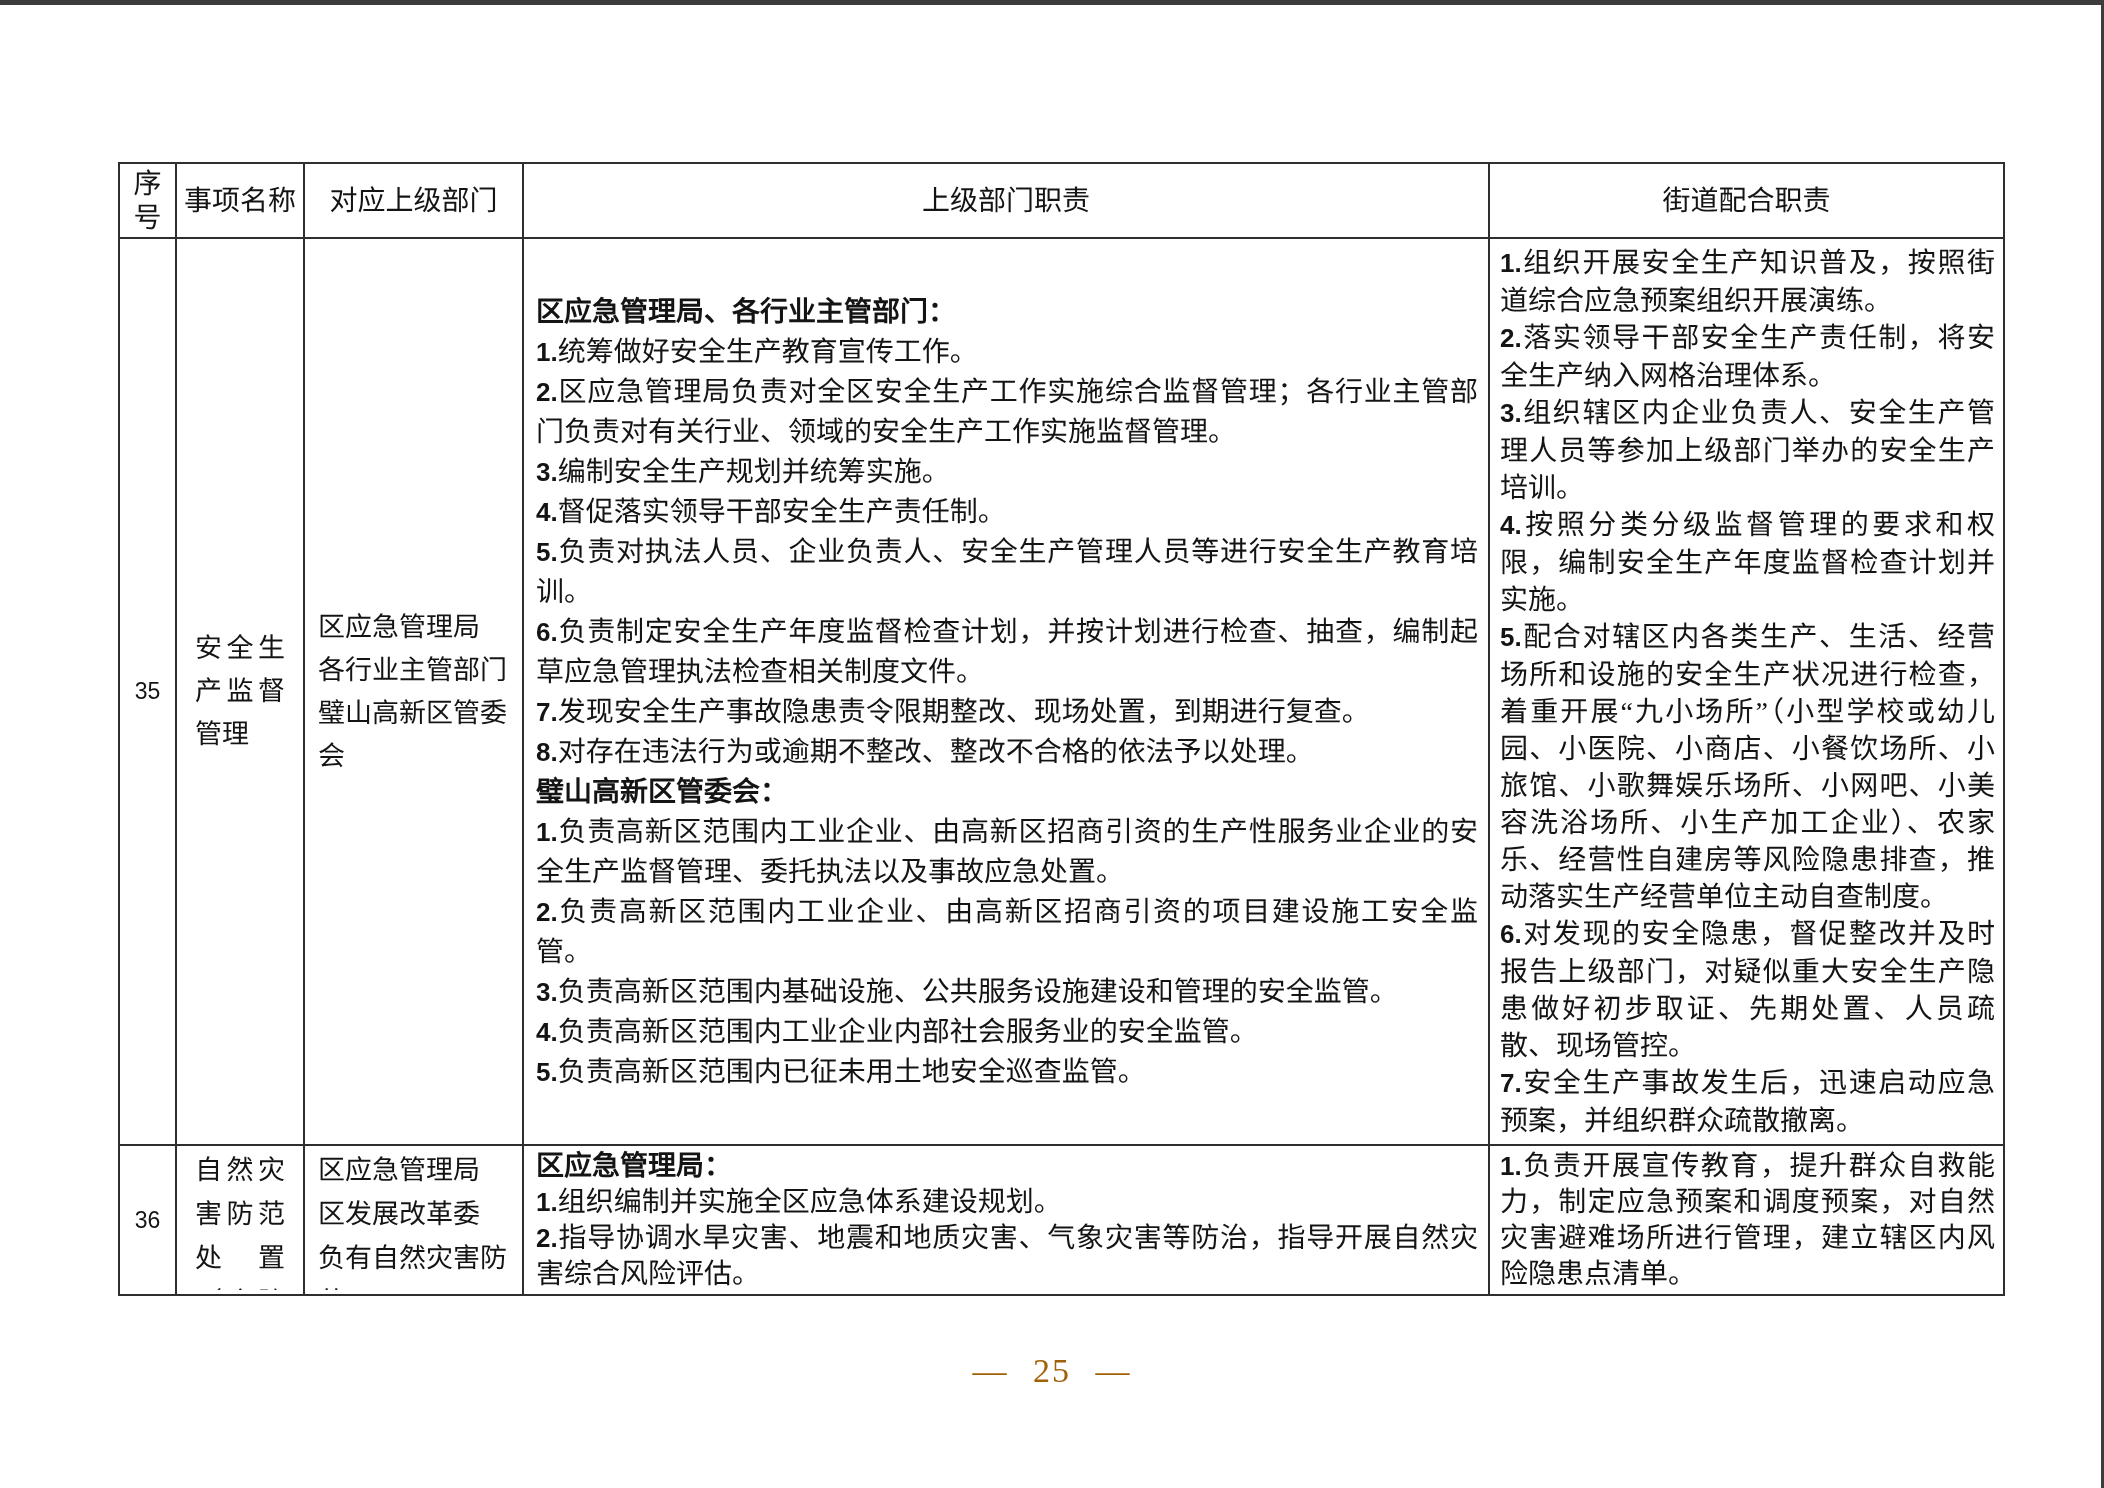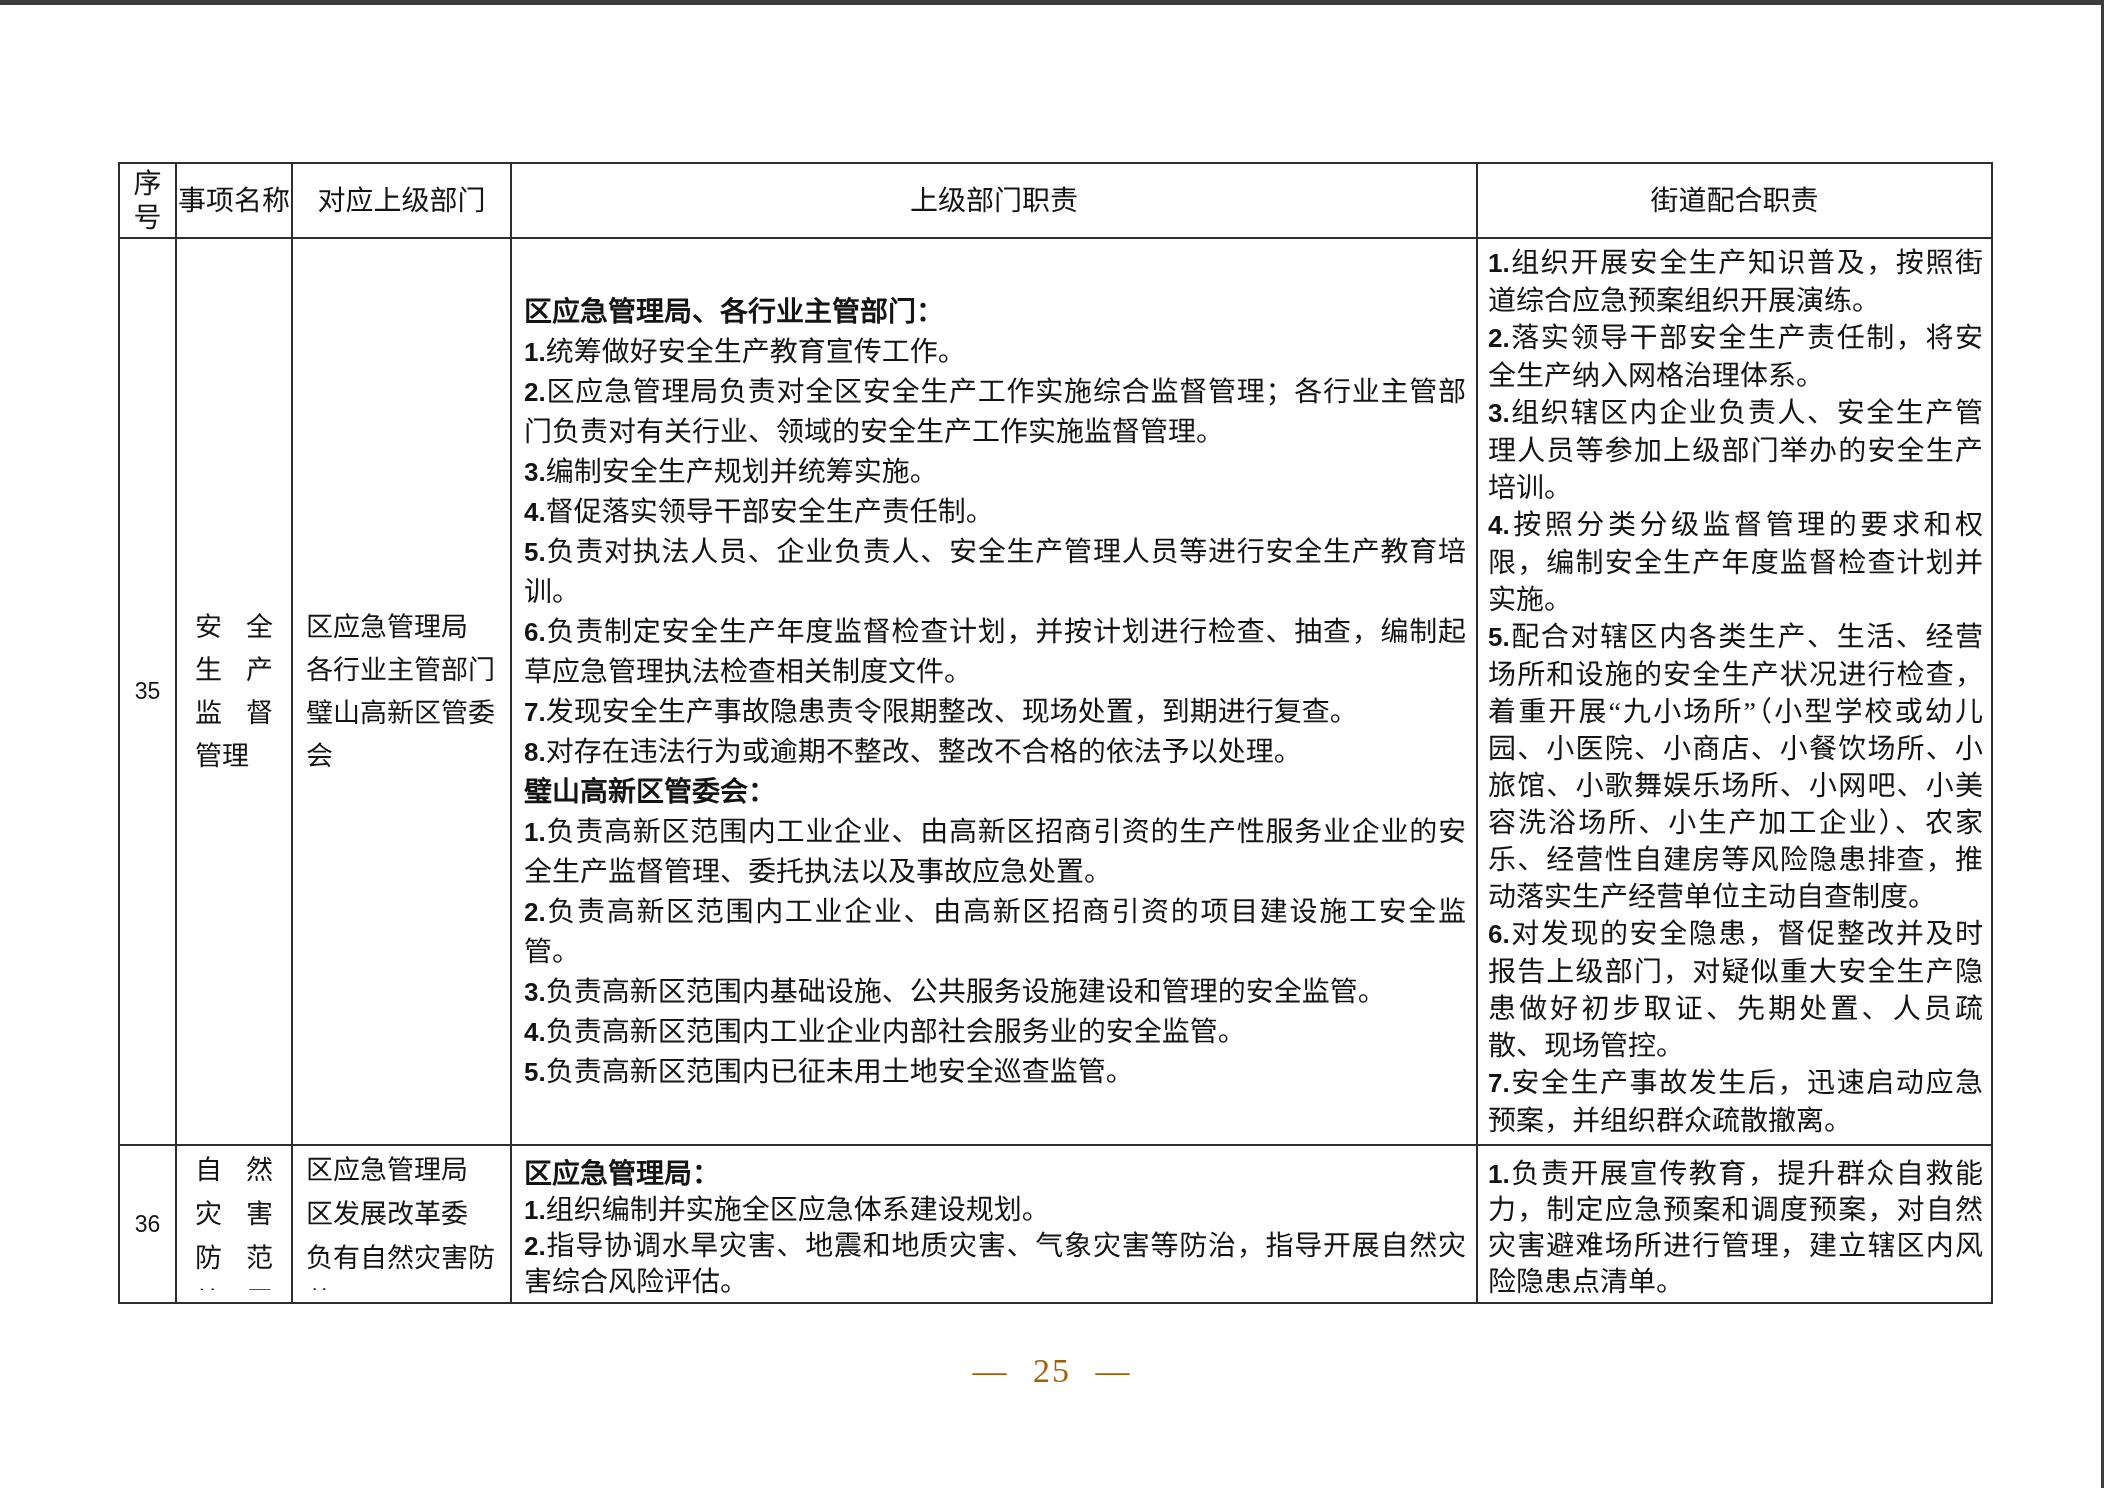--- a/index.html
+++ b/index.html
@@ -14,21 +14,21 @@
     border-collapse:collapse;table-layout:fixed;
   }
   .duties-table th,.duties-table td{
     border:2px solid #2e2e2e;padding:0;vertical-align:middle;overflow:hidden;
   }
   .duties-table thead th{
     height:73px;font-weight:400;font-size:28px;text-align:center;
     line-height:34px;white-space:pre-line;
   }
   
-  .col-seq{width:57px}.col-item{width:116px}.col-dept{width:219px}
+  .col-seq{width:57px}.col-item{width:128px}.col-dept{width:219px}
   .col-sup{width:966px}.col-street{width:515px}
   
   tr.row-35{height:907px}
   td.seq-cell{
     text-align:center;font-family:"Liberation Sans",sans-serif;
     font-size:23px;
   }
   td.item-cell{
     font-size:27px;line-height:43px;padding:0 18px;
     text-align:justify;text-justify:inter-character;
@@ -45,21 +45,21 @@
     text-align:justify;text-justify:inter-character;vertical-align:top;
   }
   .para{margin:0;}
   .heading{font-weight:700;font-family:"Liberation Sans",sans-serif;}
   .num{font-weight:700;font-family:"Liberation Sans",sans-serif;font-size:26px;}
   
   tr.row-36{height:146px}
   tr.row-36 td{vertical-align:top;}
   tr.row-36 .cell-inner{height:142px;overflow:hidden;}
   tr.row-36 td.item-cell,tr.row-36 td.dept-cell{line-height:44px;padding-top:2px;margin-top:10px;}
-  tr.row-36 td.sup-cell,tr.row-36 td.street-cell{line-height:36px;padding-top:10px;margin-left:47px;}
+  tr.row-36 td.sup-cell,tr.row-36 td.street-cell{line-height:36px;padding-top:2px;margin-left:47px;}
   tr.row-36 td.seq-cell{vertical-align:middle;}
   .page-number{
     position:absolute;left:0;top:1352px;width:2104px;text-align:center;
     font-size:34px;letter-spacing:2px;word-spacing:14px;color:#a16207;
   }
 </style>
 </head>
 <body>
 
 <div class="page">

